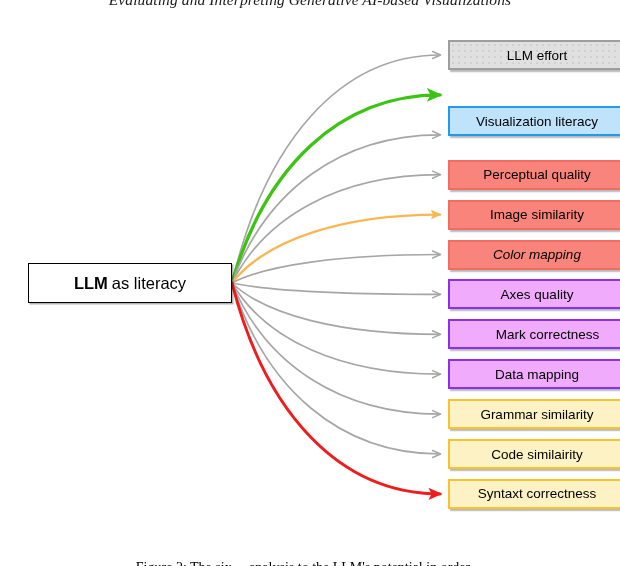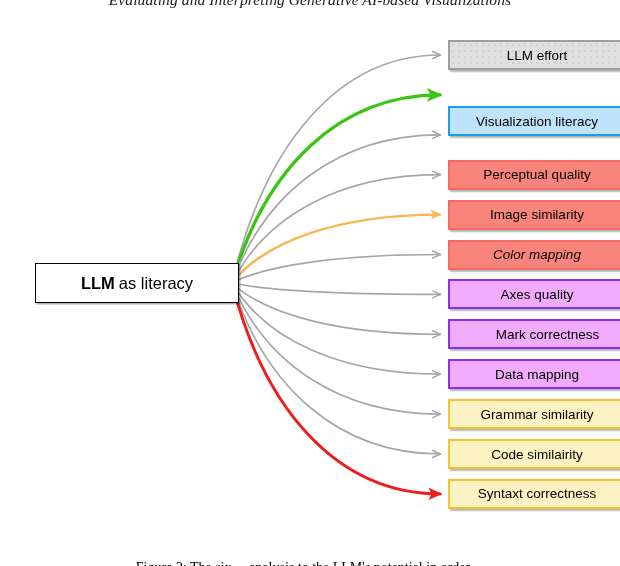--- a/index.html
+++ b/index.html
@@ -45,21 +45,20 @@
     color:#000;
     white-space:nowrap;
   }
   #source-node{
     left:28px; top:245px;
     width:204px; height:40px;
     background:#ffffff;
     border:1.6px solid #000000;
     font-size:16.5px;
     box-shadow:1.5px 1.5px 0 rgba(0,0,0,.30);
-    margin-left:7px;
   }
   #source-node .strong{font-weight:bold;margin-right:4px;}
 
   
   .target{
     left:448px;
     width:178px; height:30px;
     border-width:2.6px;
     border-style:solid;
     font-size:13.5px;

